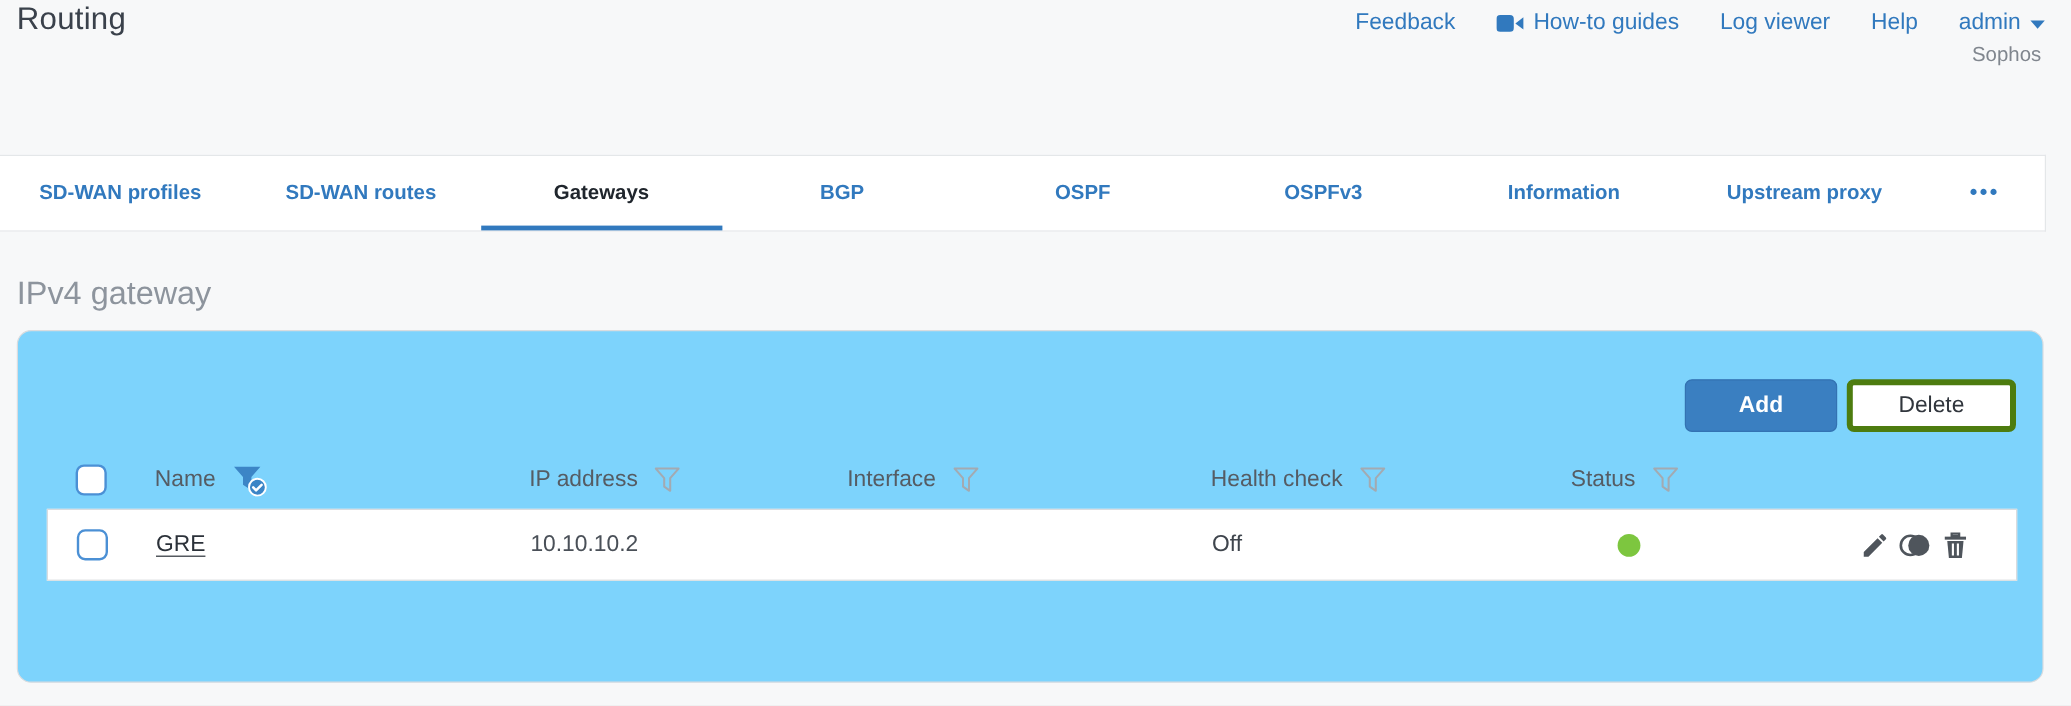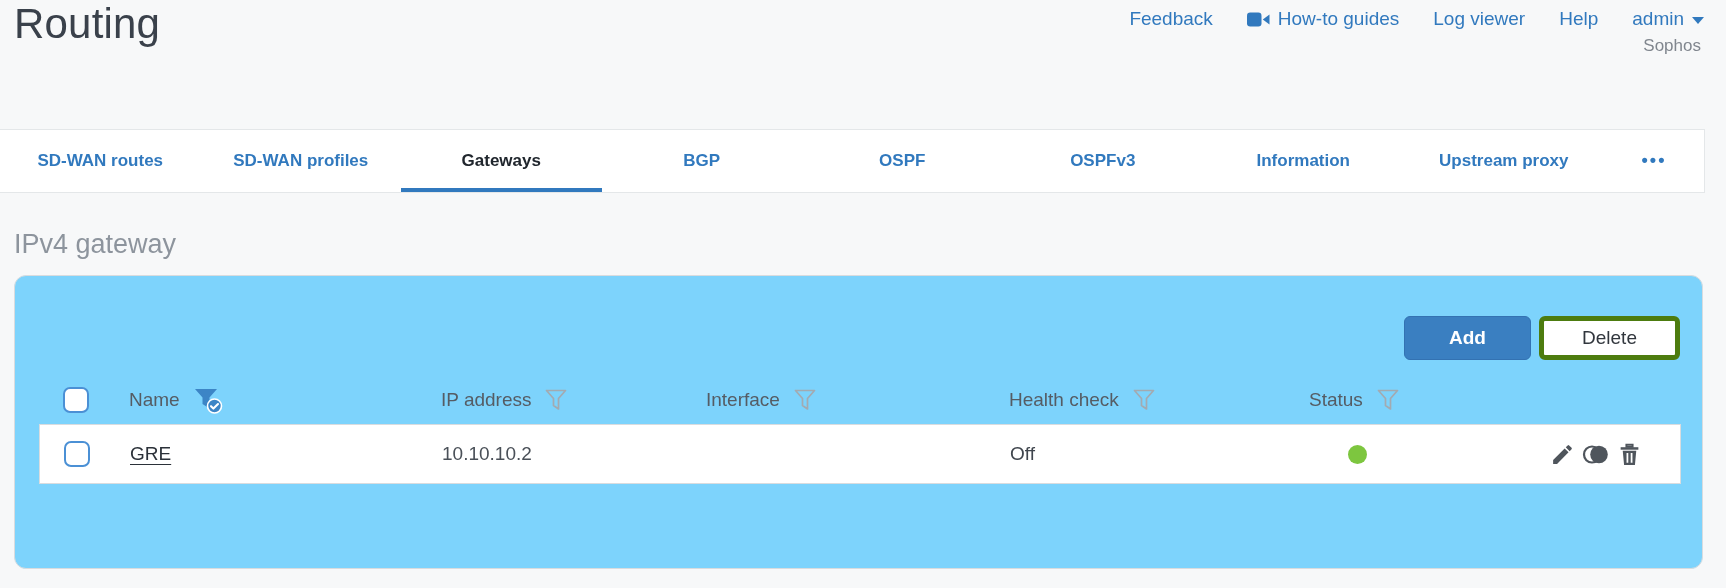--- a/index.html
+++ b/index.html
@@ -6,21 +6,21 @@
   html,body { background:#e9eaec; }
   .page {
     position:relative; width:1726px; height:588px; overflow:hidden;
     background:#f7f8f9;
     font-family:"Liberation Sans", sans-serif;
     -webkit-font-smoothing:antialiased;
   }
   
   .page-title {
     position:absolute; left:14px; top:0px;
-    font-size:42px; font-weight:400; color:#3a414b; letter-spacing:.2px;
+    font-size:26px; font-weight:400; color:#3a414b; letter-spacing:.2px;
   }
   .top-nav {
     position:absolute; right:22px; top:8px;
     display:flex; gap:34px;
   }
   .top-nav .nav-item {
     display:flex; align-items:center; gap:8px;
     color:#3179be; font-size:19px; cursor:pointer; white-space:nowrap;
   }
   .brand {
@@ -132,22 +132,22 @@
     </div>
     <div class="nav-item">
       <span>admin</span>
       <span class="caret-down"></span>
     </div>
   </div>
 
   <div class="brand">Sophos</div>
 
   <div class="tabstrip">
+    <div class="tab">SD-WAN profiles</div>
     <div class="tab">SD-WAN routes</div>
-    <div class="tab">SD-WAN profiles</div>
     <div class="tab active">Gateways</div>
     <div class="tab">BGP</div>
     <div class="tab">OSPF</div>
     <div class="tab">OSPFv3</div>
     <div class="tab">Information</div>
     <div class="tab">Upstream proxy</div>
     <div class="tab more">•••</div>
   </div>
 
   <div class="section-heading">IPv4 gateway</div>

